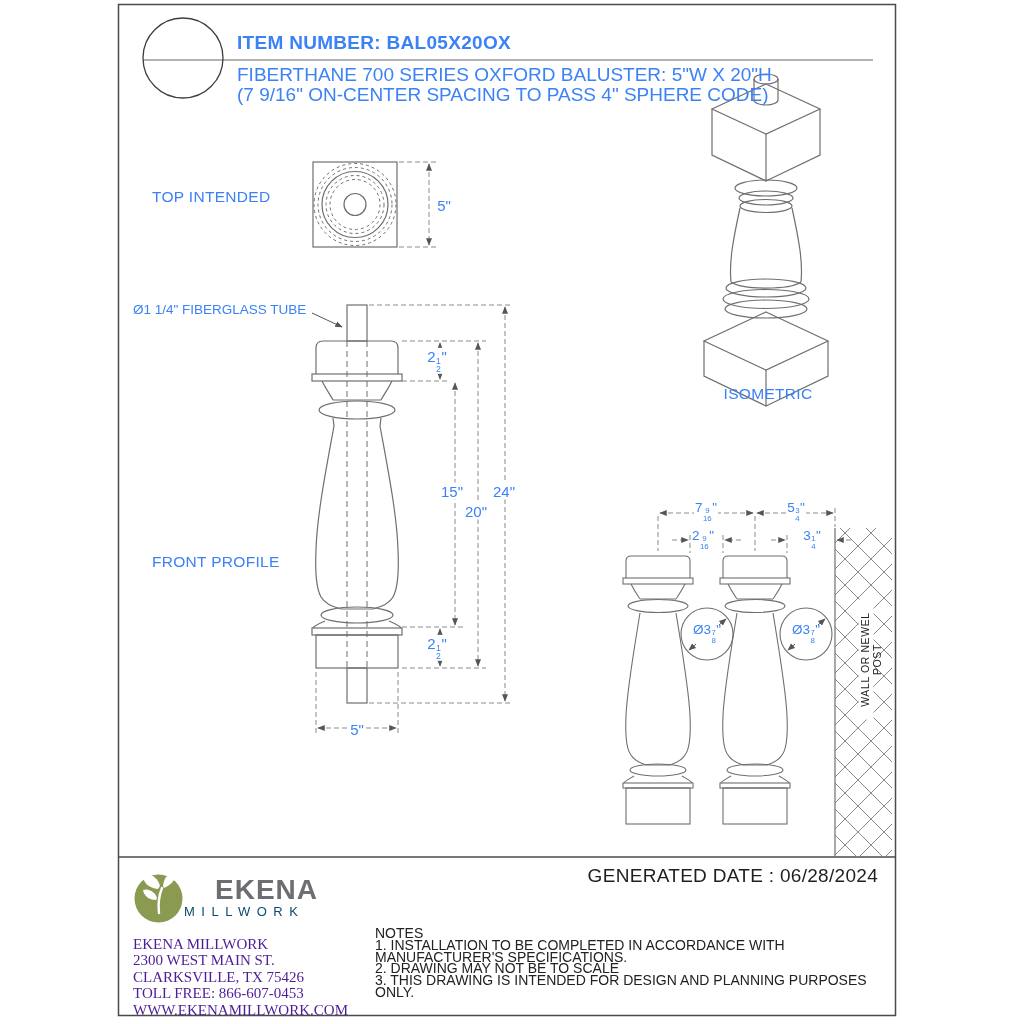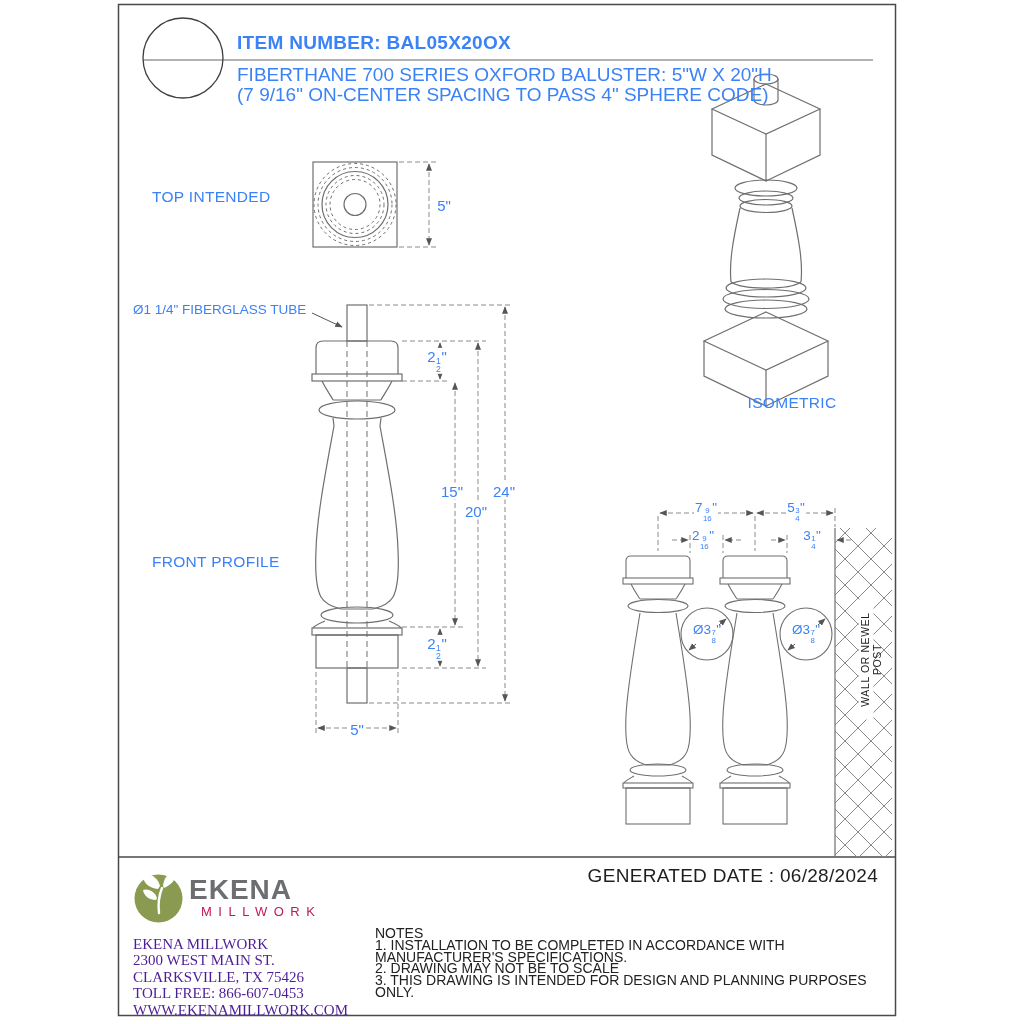--- a/index.html
+++ b/index.html
@@ -14,23 +14,23 @@
   .dim{font-size:15px;background:#fff;padding:0 2px;}
   .dimsm{font-size:13.5px;background:#fff;padding:0 1px;}
   .nobg{background:transparent;}
   .fr{display:inline-flex;flex-direction:column;font-size:.58em;line-height:1.02;
       text-align:center;vertical-align:-.18em;padding:0 .5px;}
   .tube-note{font-size:13.5px;}
   .walllbl{position:absolute;left:806px;top:652px;width:120px;height:15px;
            font-size:10.5px;letter-spacing:.6px;text-align:center;background:#fff;
            transform:rotate(-90deg);}
   .gendate{position:absolute;right:146px;top:865px;font-size:19px;letter-spacing:.3px;}
-  .brand-name{position:absolute;left:189px;top:874px;font-size:28px;font-weight:bold;
+  .brand-name{position:absolute;left:215px;top:874px;font-size:28px;font-weight:bold;
               color:#6d6e71;letter-spacing:1px;}
-  .brand-tag{position:absolute;left:201px;top:904px;font-size:13px;color:#be185d;
+  .brand-tag{position:absolute;left:184px;top:904px;font-size:13px;color:#0c4a6e;
              letter-spacing:6.5px;}
   .addr{position:absolute;left:133px;top:936px;font-size:15px;line-height:16.4px;color:#4c1d95;font-family:Liberation Serif, serif;}
   .notes{position:absolute;left:375px;top:928px;width:515px;font-size:14px;
          line-height:11.8px;color:#222;}
 </style>
 </head>
 <body>
 
 <div class="sheet">
 
@@ -215,21 +215,21 @@
       </span><span>"</span></div>
   <div class="lbl dim ctr" style="left:452px;top:491px;">15"</div>
   <div class="lbl dim ctr" style="left:476px;top:511px;">20"</div>
   <div class="lbl dim ctr" style="left:504px;top:491px;">24"</div>
   <div class="lbl dim ctr" style="left:437px;top:648px;"><span>2</span><span class="fr">
         <span>1</span>
         <span>2</span>
       </span><span>"</span></div>
   <div class="lbl dim ctr" style="left:357px;top:729px;">5"</div>
 
-  <div class="lbl viewlbl ctr" style="left:768px;top:403px;margin-left:24px;">ISOMETRIC</div>
+  <div class="lbl viewlbl ctr" style="left:768px;top:394px;">ISOMETRIC</div>
 
   <div class="lbl dimsm ctr" style="left:706px;top:512px;"><span>7</span><span class="fr">
         <span>9</span>
         <span>16</span>
       </span><span>"</span></div>
   <div class="lbl dimsm ctr" style="left:796px;top:512px;"><span>5</span><span class="fr">
         <span>3</span>
         <span>4</span>
       </span><span>"</span></div>
   <div class="lbl dimsm ctr" style="left:703px;top:540px;"><span>2</span><span class="fr">

